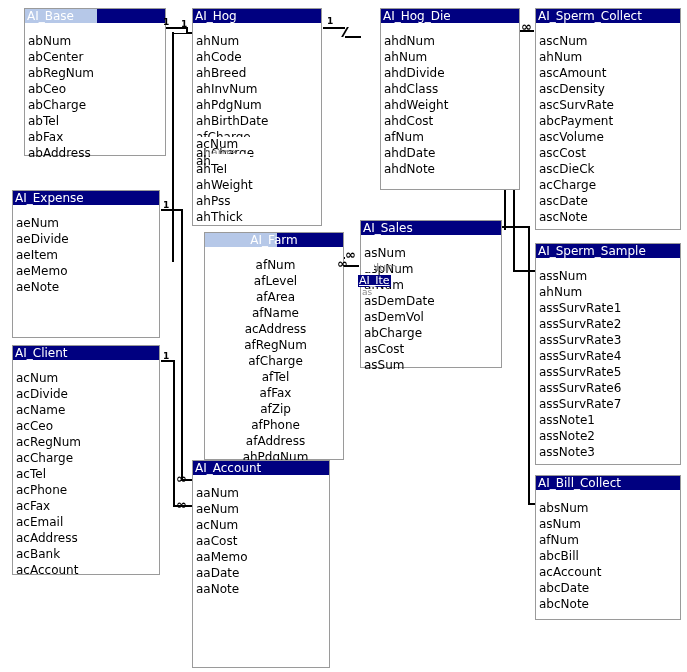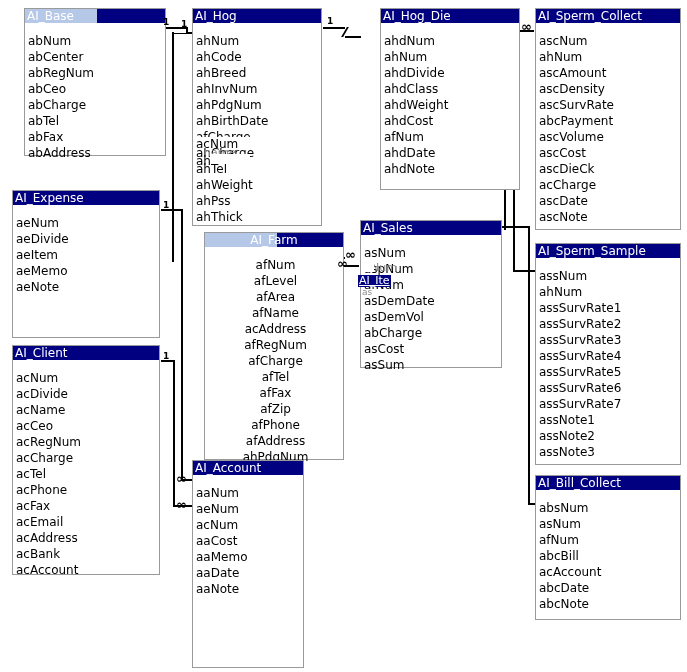--- a/index.html
+++ b/index.html
@@ -313,21 +313,21 @@
       <div class="fld">assSurvRate4</div>
       <div class="fld">assSurvRate5</div>
       <div class="fld">assSurvRate6</div>
       <div class="fld">assSurvRate7</div>
       <div class="fld">assNote1</div>
       <div class="fld">assNote2</div>
       <div class="fld">assNote3</div>
     </div>
   </div>
 
-  <div class="entity" style="left:192px;top:460px;width:112px;height:208px;">
+  <div class="entity" style="left:192px;top:460px;width:138px;height:208px;">
     <div class="title">AI_Account</div>
     <div class="fields">
       <div class="fld">aaNum</div>
       <div class="fld">aeNum</div>
       <div class="fld">acNum</div>
       <div class="fld">aaCost</div>
       <div class="fld">aaMemo</div>
       <div class="fld">aaDate</div>
       <div class="fld">aaNote</div>
     </div>

